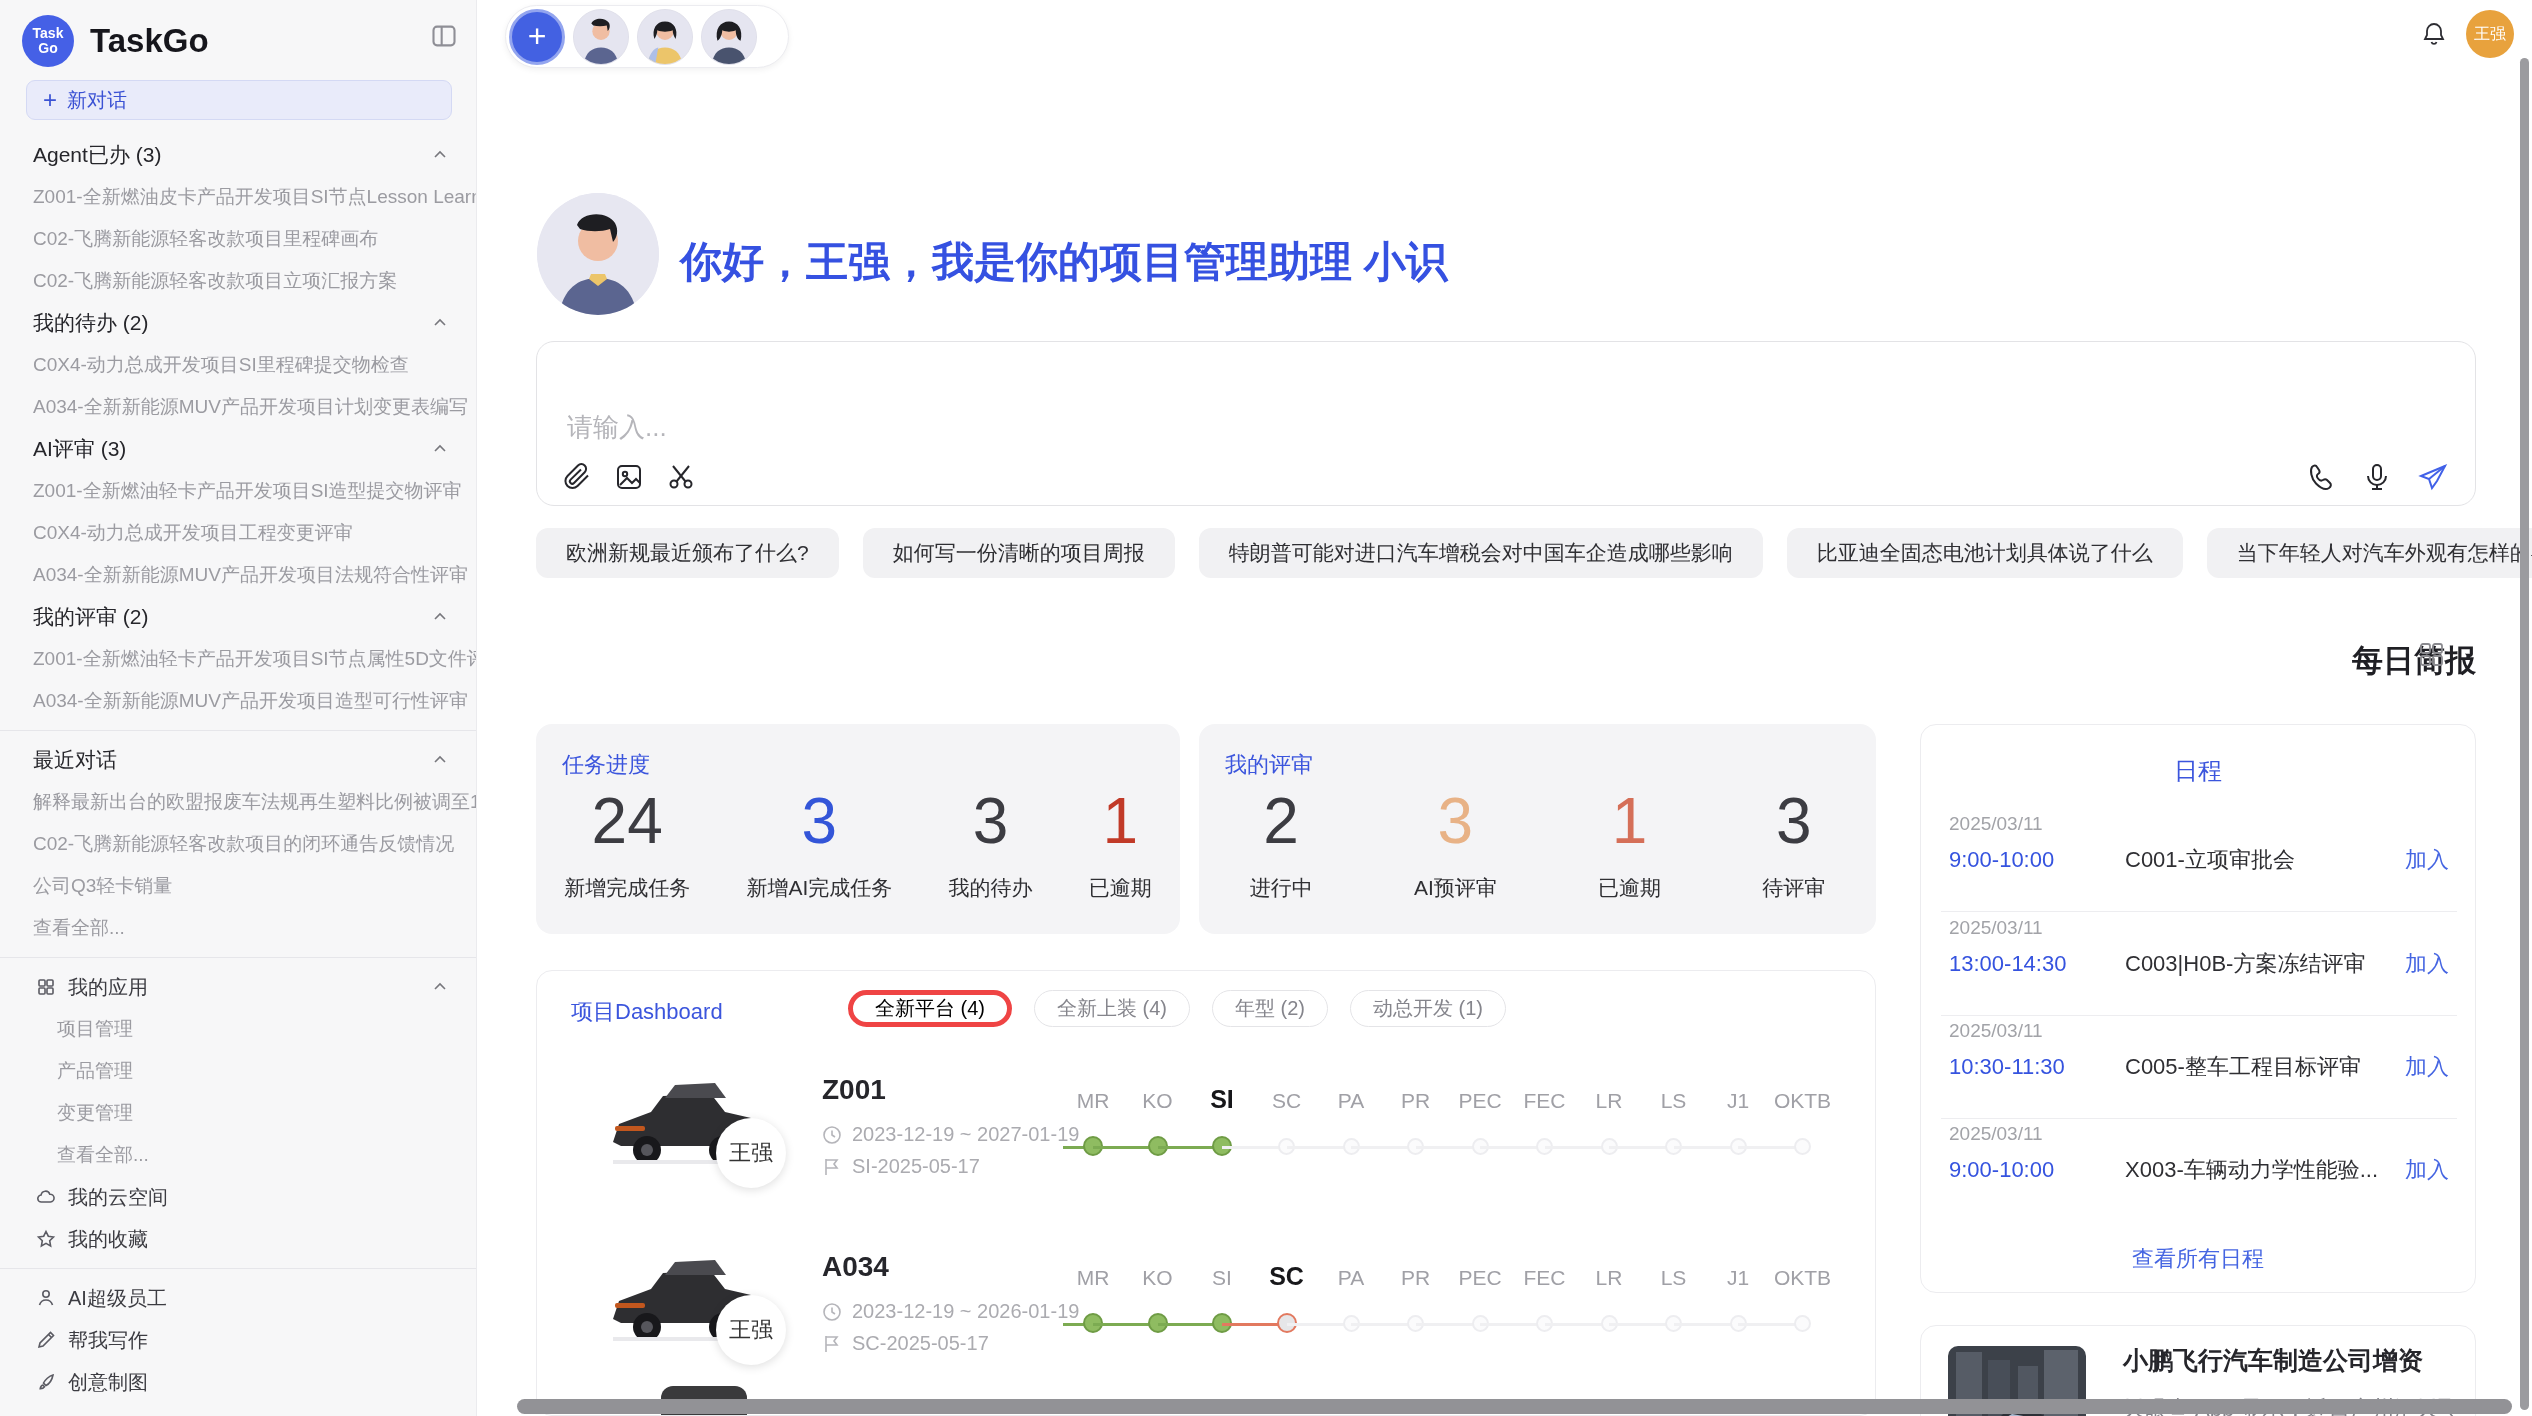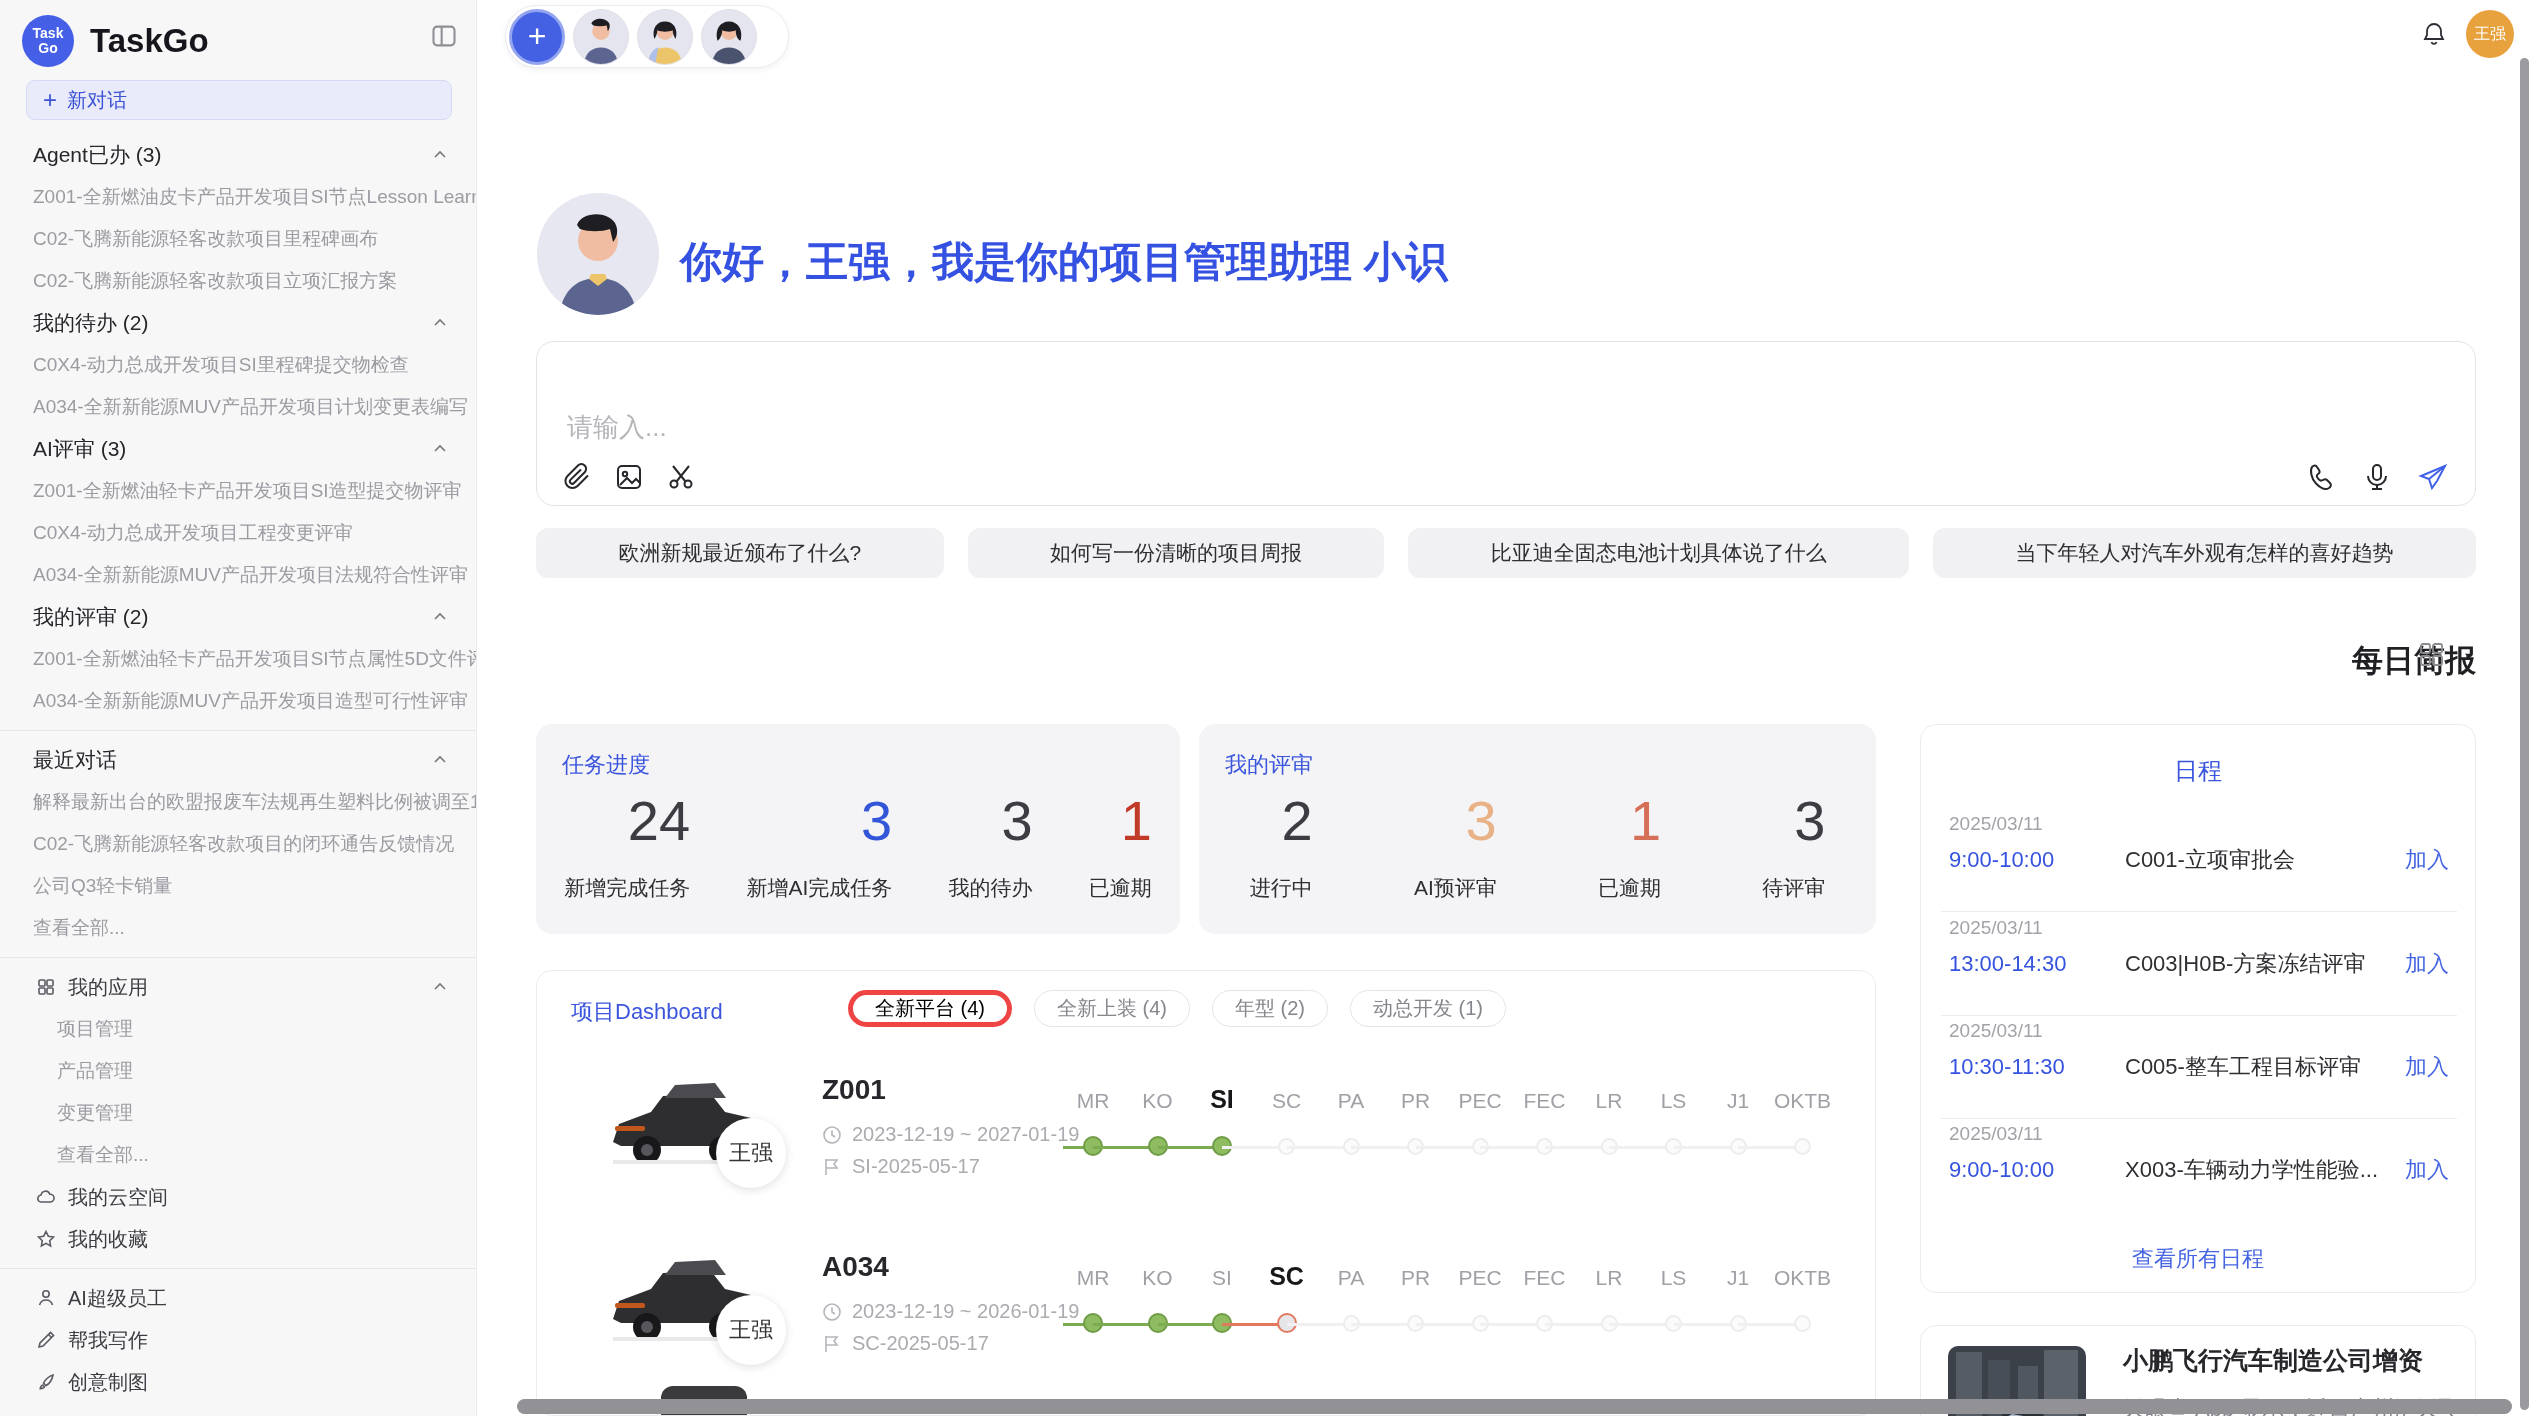--- a/index.html
+++ b/index.html
@@ -64,21 +64,21 @@
   .daily-title { position:absolute; left:536px; top:640px; width:1940px; text-align:right;
     font-size:31px; font-weight:700; color:#1f1f24; }
   .grid-icon { position:absolute; left:2418px; top:641px; width:27px; height:27px; color:#8a8a8f; cursor:pointer; }
 
   .stat-card { position:absolute; top:724px; height:210px; background:#f4f4f6; border-radius:16px; }
   .stat-card.c1 { left:536px; width:644px; }
   .stat-card.c2 { left:1199px; width:677px; }
   .stat-title { padding:26px 0 0 26px; font-size:22px; color:#3b55dd; }
   .stats { display:flex; justify-content:space-around; margin-top:10px; }
   .stat { text-align:center; }
-  .stat-num { font-size:56px; line-height:62px;text-align:right; }
+  .stat-num { font-size:64px; line-height:62px; }
   .stat-label { margin-top:22px; font-size:21px; color:#2f2f33; }
 
   
   .dash-card { position:absolute; left:536px; top:970px; width:1340px; height:446px; background:#fff;
     border:1px solid #ececef; border-radius:16px; overflow:hidden; }
   .dash-title { position:absolute; left:34px; top:26px; font-size:22px; color:#3b55dd; }
   .filters { position:absolute; left:311px; top:19px; display:flex; gap:22px; }
   .fpill { height:37px; border-radius:19px; display:flex; align-items:center; padding:0 22px;
     font-size:20px; color:#85858c; border:1px solid #e4e4e7; background:#fff; cursor:pointer; white-space:nowrap; }
   .fpill.active { color:#000000; border:5px solid #ef4444; }
@@ -380,20 +380,21 @@
             <path d="M28 5 4 15l8 3 3 9 5-7 8-15z"></path>
             <path d="M12 18l16-13"></path>
           </svg>
         </span>
     </div>
   </div>
 
   <div class="chips">
     <div class="chip">欧洲新规最近颁布了什么?</div>
     <div class="chip">如何写一份清晰的项目周报</div>
+    <div class="chip">特朗普可能对进口汽车增税会对中国车企造成哪些影响</div>
     <div class="chip">比亚迪全固态电池计划具体说了什么</div>
     <div class="chip">当下年轻人对汽车外观有怎样的喜好趋势</div>
   </div>
 
   <div class="daily-title">每日简报</div>
   <div class="grid-icon">
     <svg viewBox="0 0 27 27" fill="none" stroke="currentColor" stroke-width="1.8">
         <rect x="3" y="3" width="9" height="9" rx="2"></rect>
         <rect x="15" y="3" width="9" height="9" rx="2"></rect>
         <rect x="3" y="15" width="9" height="9" rx="2"></rect>

